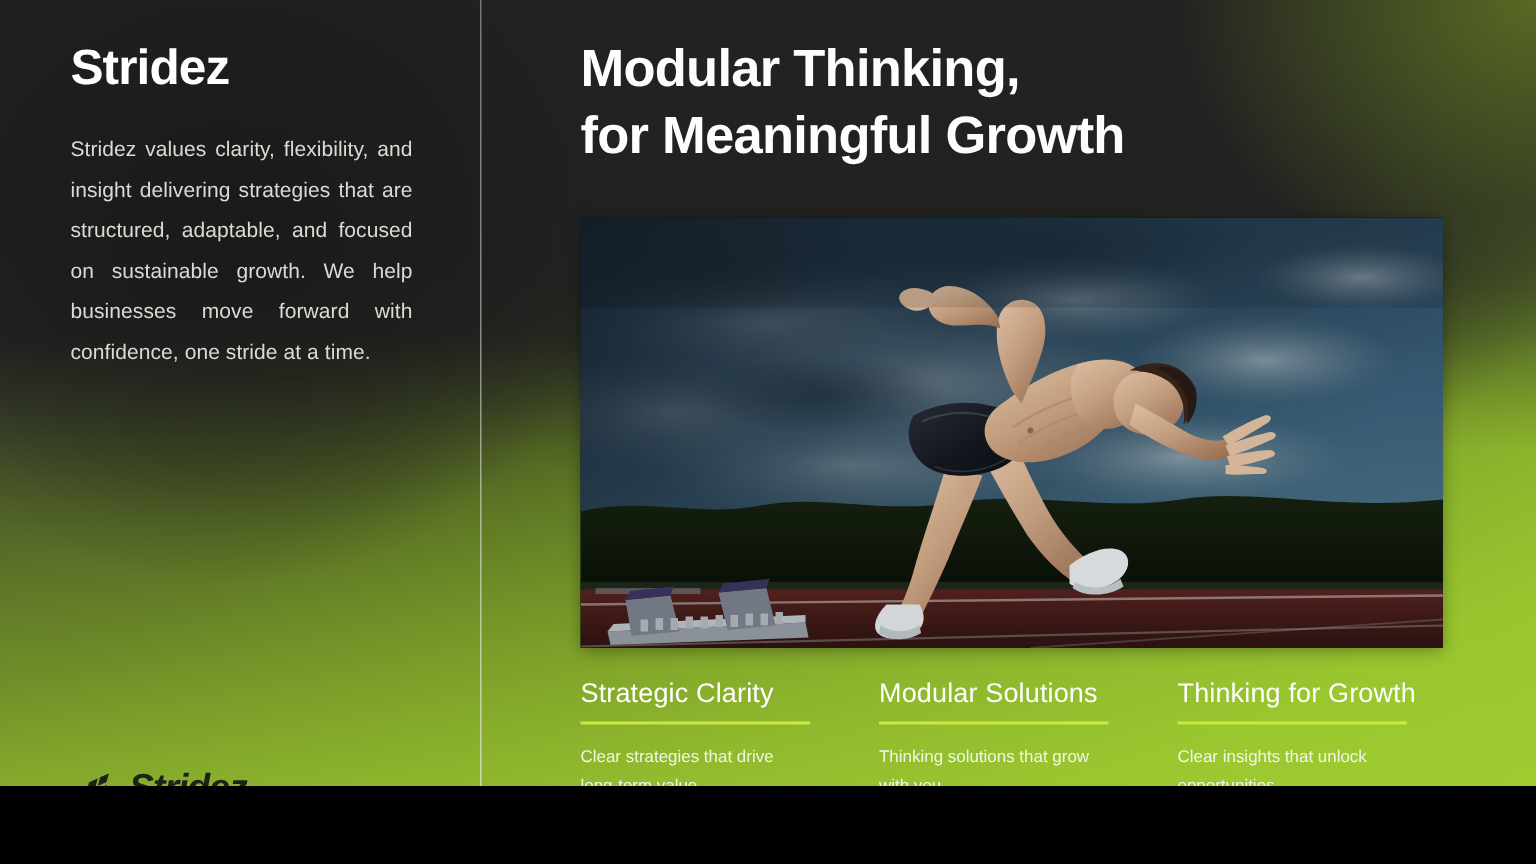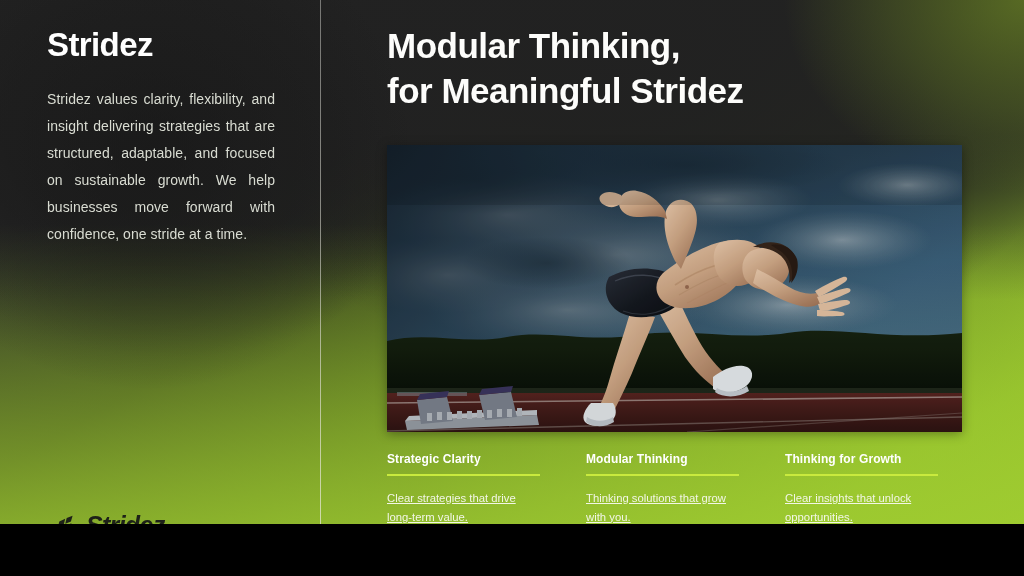--- a/index.html
+++ b/index.html
@@ -97,30 +97,30 @@
   }
   .photo svg { display:block; width:575px; height:287px; }
 
   
   .features {
     position:absolute; left:67px; top:452px; width:600px;
     display:flex; gap:0;
   }
   .feature { width:199px; }
   .feature-title {
-    font-size:12px; color:#ffffff; font-weight:bold;
+    font-size:18px; color:#ffffff; font-weight:normal;
     letter-spacing:0.1px; white-space:nowrap;
   }
   .feature-rule {
     margin-top:8px; height:2px; width:153px;
     background:#c9ea3e;
   }
   .feature-desc {
     margin-top:13px; font-size:11.3px; line-height:1.65;
-    color:#f2f6e6; width:152px;text-decoration:underline;
+    color:#f2f6e6; width:152px;
   }
 </style>
 </head>
 <body>
 
 <div class="slide">
 
   <div class="top-dark"></div>
   <div class="tr-olive"></div>
   <div class="bottom-green"></div>
@@ -148,21 +148,21 @@
     </div>
 
   </div>
 
   <div class="divider"></div>
 
   <div class="right">
 
     <div class="headline">
       <span>Modular Thinking,</span>
-      <span>for Meaningful Stridez</span>
+      <span>for Meaningful Growth</span>
     </div>
 
     <div class="photo">
       <svg viewBox="0 0 575 287" xmlns="http://www.w3.org/2000/svg" preserveAspectRatio="xMidYMid slice">
         <defs>
           <linearGradient id="sky" x1="0" y1="0" x2="0.25" y2="1">
             <stop offset="0%" stop-color="#2b4358"></stop>
             <stop offset="35%" stop-color="#33516b"></stop>
             <stop offset="70%" stop-color="#3e6480"></stop>
             <stop offset="100%" stop-color="#4a7087"></stop>
@@ -321,21 +321,21 @@
       </svg>
     </div>
 
     <div class="features">
       <div class="feature">
         <div class="feature-title">Strategic Clarity</div>
         <div class="feature-rule"></div>
         <div class="feature-desc">Clear strategies that drive long-term value.</div>
       </div>
       <div class="feature">
-        <div class="feature-title">Modular Thinking</div>
+        <div class="feature-title">Modular Solutions</div>
         <div class="feature-rule"></div>
         <div class="feature-desc">Thinking solutions that grow with you.</div>
       </div>
       <div class="feature">
         <div class="feature-title">Thinking for Growth</div>
         <div class="feature-rule"></div>
         <div class="feature-desc">Clear insights that unlock opportunities.</div>
       </div>
     </div>
 

